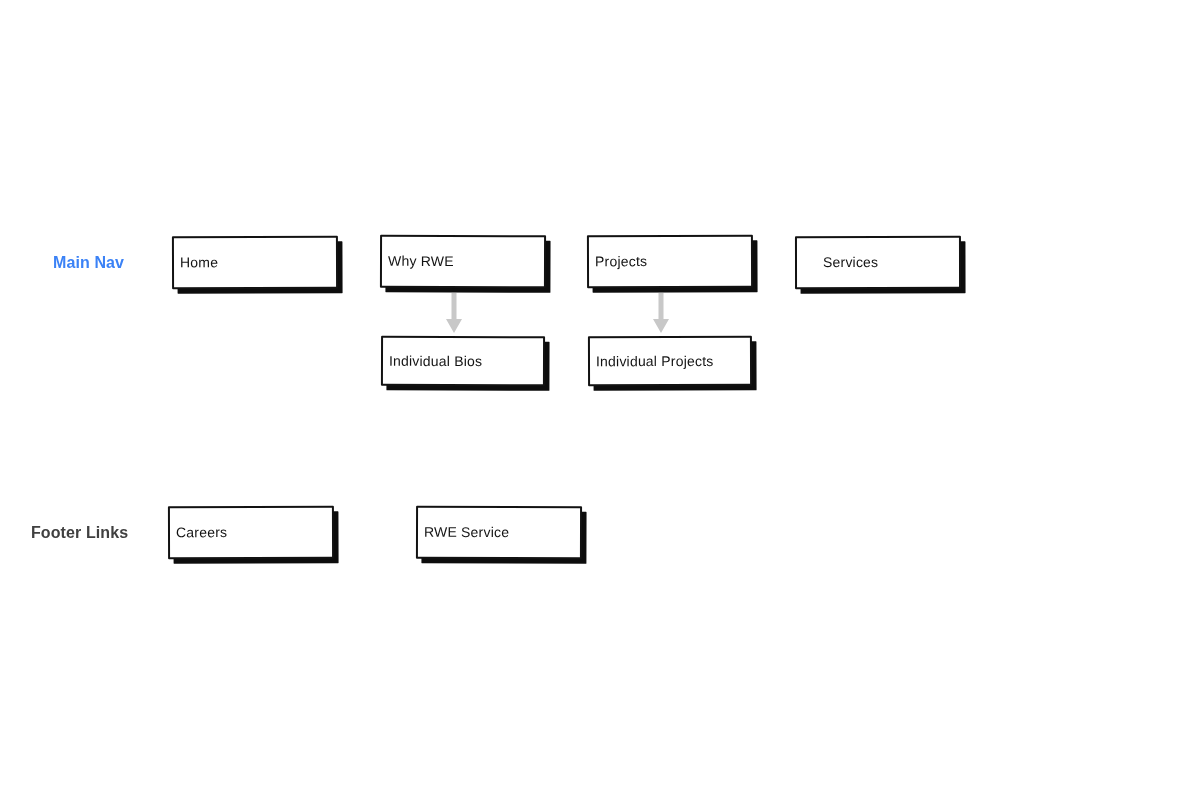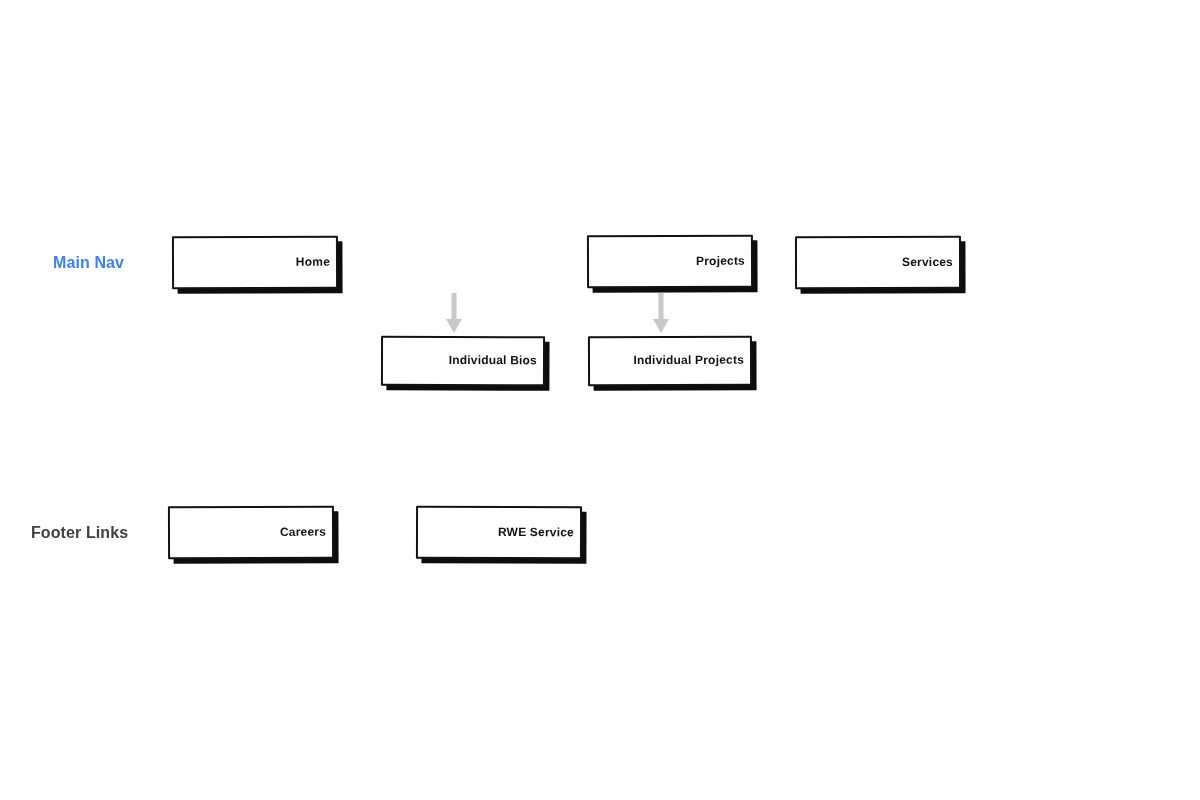--- a/index.html
+++ b/index.html
@@ -35,35 +35,35 @@
   }
 
   
   .node {
     position: absolute;
     box-sizing: border-box;
     background: #ffffff;
     border: 2.5px solid #121212;
     display: flex;
     align-items: center;
-    justify-content: flex-end;
+    justify-content: flex-start;
     text-align: center;
     color: #121212;
-    font-size: 12px;
-    font-weight: 700;
+    font-size: 14px;
+    font-weight: 400;
     letter-spacing: 0.2px;
     font-family: "Liberation Sans", sans-serif;
     
     box-shadow: 5px 5px 0 -0.5px #0d0d0d;
     border-radius: 1px;
   }
   
   .node.tilt-a { transform: rotate(-0.18deg); }
   .node.tilt-b { transform: rotate(0.16deg); }
-  .node.tilt-c { transform: rotate(-0.1deg); }
+  .node.tilt-c { transform: rotate(-0.1deg); padding-left: 20px; }
 
   .node-label {
     display: block;
     padding: 0 6px;
     line-height: 1.15;
   }
 
   
   .arrow {
     position: absolute;
@@ -77,20 +77,23 @@
     <svg class="arrow" width="22" height="40" viewBox="0 0 22 40" style="left: 443px; top: 293px;">
       <path d="M 8.5 0 L 13.5 0 L 13.5 26 L 19 26 L 11 40 L 3 26 L 8.5 26 Z" fill="#c8c8c8"></path>
     </svg>
     <svg class="arrow" width="22" height="40" viewBox="0 0 22 40" style="left: 650px; top: 293px;">
       <path d="M 8.5 0 L 13.5 0 L 13.5 26 L 19 26 L 11 40 L 3 26 L 8.5 26 Z" fill="#c8c8c8"></path>
     </svg>
     <div class="row-label" style="left: 53px; top: 254px; color: rgb(59, 130, 246);">Main Nav</div>
     <div class="node tilt-a" style="left: 172px; top: 236px; width: 166px; height: 53px; background: rgb(255, 255, 255); border-color: rgb(18, 18, 18); color: rgb(18, 18, 18);">
       <span class="node-label">Home</span>
     </div>
+    <div class="node tilt-b" style="left: 380px; top: 235px; width: 166px; height: 53px; background: rgb(255, 255, 255); border-color: rgb(18, 18, 18); color: rgb(18, 18, 18);">
+      <span class="node-label">Why RWE</span>
+    </div>
     <div class="node tilt-a" style="left: 587px; top: 235px; width: 166px; height: 53px; background: rgb(255, 255, 255); border-color: rgb(18, 18, 18); color: rgb(18, 18, 18);">
       <span class="node-label">Projects</span>
     </div>
     <div class="node tilt-c" style="left: 795px; top: 236px; width: 166px; height: 53px; background: rgb(255, 255, 255); border-color: rgb(18, 18, 18); color: rgb(18, 18, 18);">
       <span class="node-label">Services</span>
     </div>
     <div class="node tilt-a" style="left: 588px; top: 336px; width: 164px; height: 50px; background: rgb(255, 255, 255); border-color: rgb(18, 18, 18); color: rgb(18, 18, 18);">
       <span class="node-label">Individual Projects</span>
     </div>
     <div class="node tilt-b" style="left: 381px; top: 336px; width: 164px; height: 50px; background: rgb(255, 255, 255); border-color: rgb(18, 18, 18); color: rgb(18, 18, 18);">

